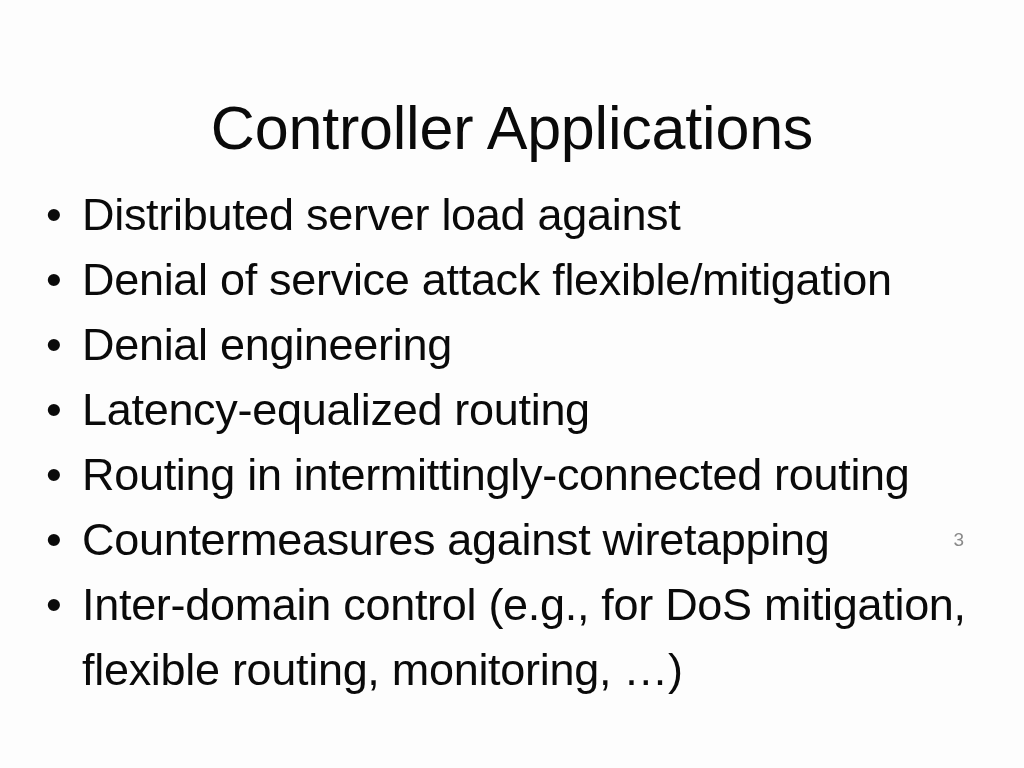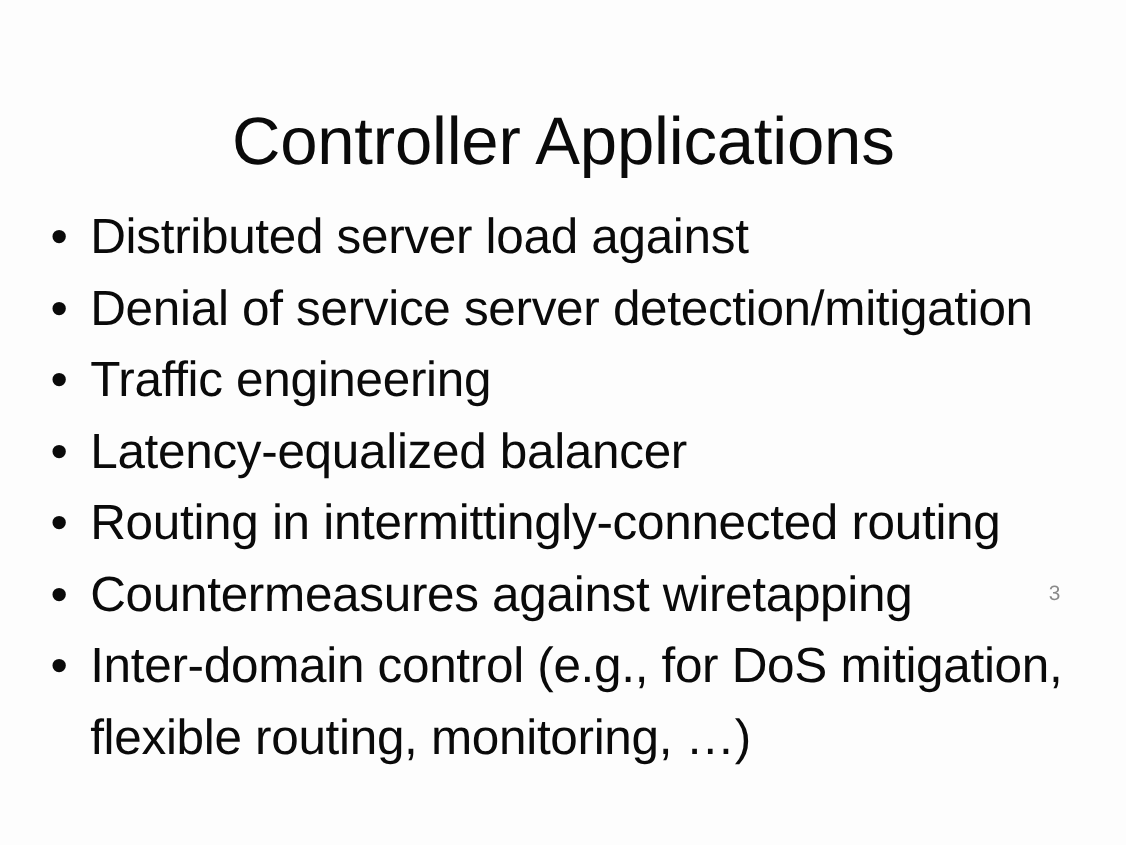--- a/index.html
+++ b/index.html
@@ -92,31 +92,31 @@
 
   <ul class="bullet-list">
 
     <li class="bullet-item">
       <span class="bullet-marker">•</span>
       <span class="bullet-text">Distributed server load against</span>
     </li>
 
     <li class="bullet-item">
       <span class="bullet-marker">•</span>
-      <span class="bullet-text">Denial of service server detection/mitigation</span>
+      <span class="bullet-text">Denial of service attack flexible/mitigation</span>
     </li>
 
     <li class="bullet-item">
       <span class="bullet-marker">•</span>
-      <span class="bullet-text">Traffic engineering</span>
+      <span class="bullet-text">Denial engineering</span>
     </li>
 
     <li class="bullet-item">
       <span class="bullet-marker">•</span>
-      <span class="bullet-text">Latency-equalized balancer</span>
+      <span class="bullet-text">Latency-equalized routing</span>
     </li>
 
     <li class="bullet-item">
       <span class="bullet-marker">•</span>
       <span class="bullet-text">Routing in intermittingly-connected routing</span>
     </li>
 
     <li class="bullet-item">
       <span class="bullet-marker">•</span>
       <span class="bullet-text">Countermeasures against wiretapping</span>

